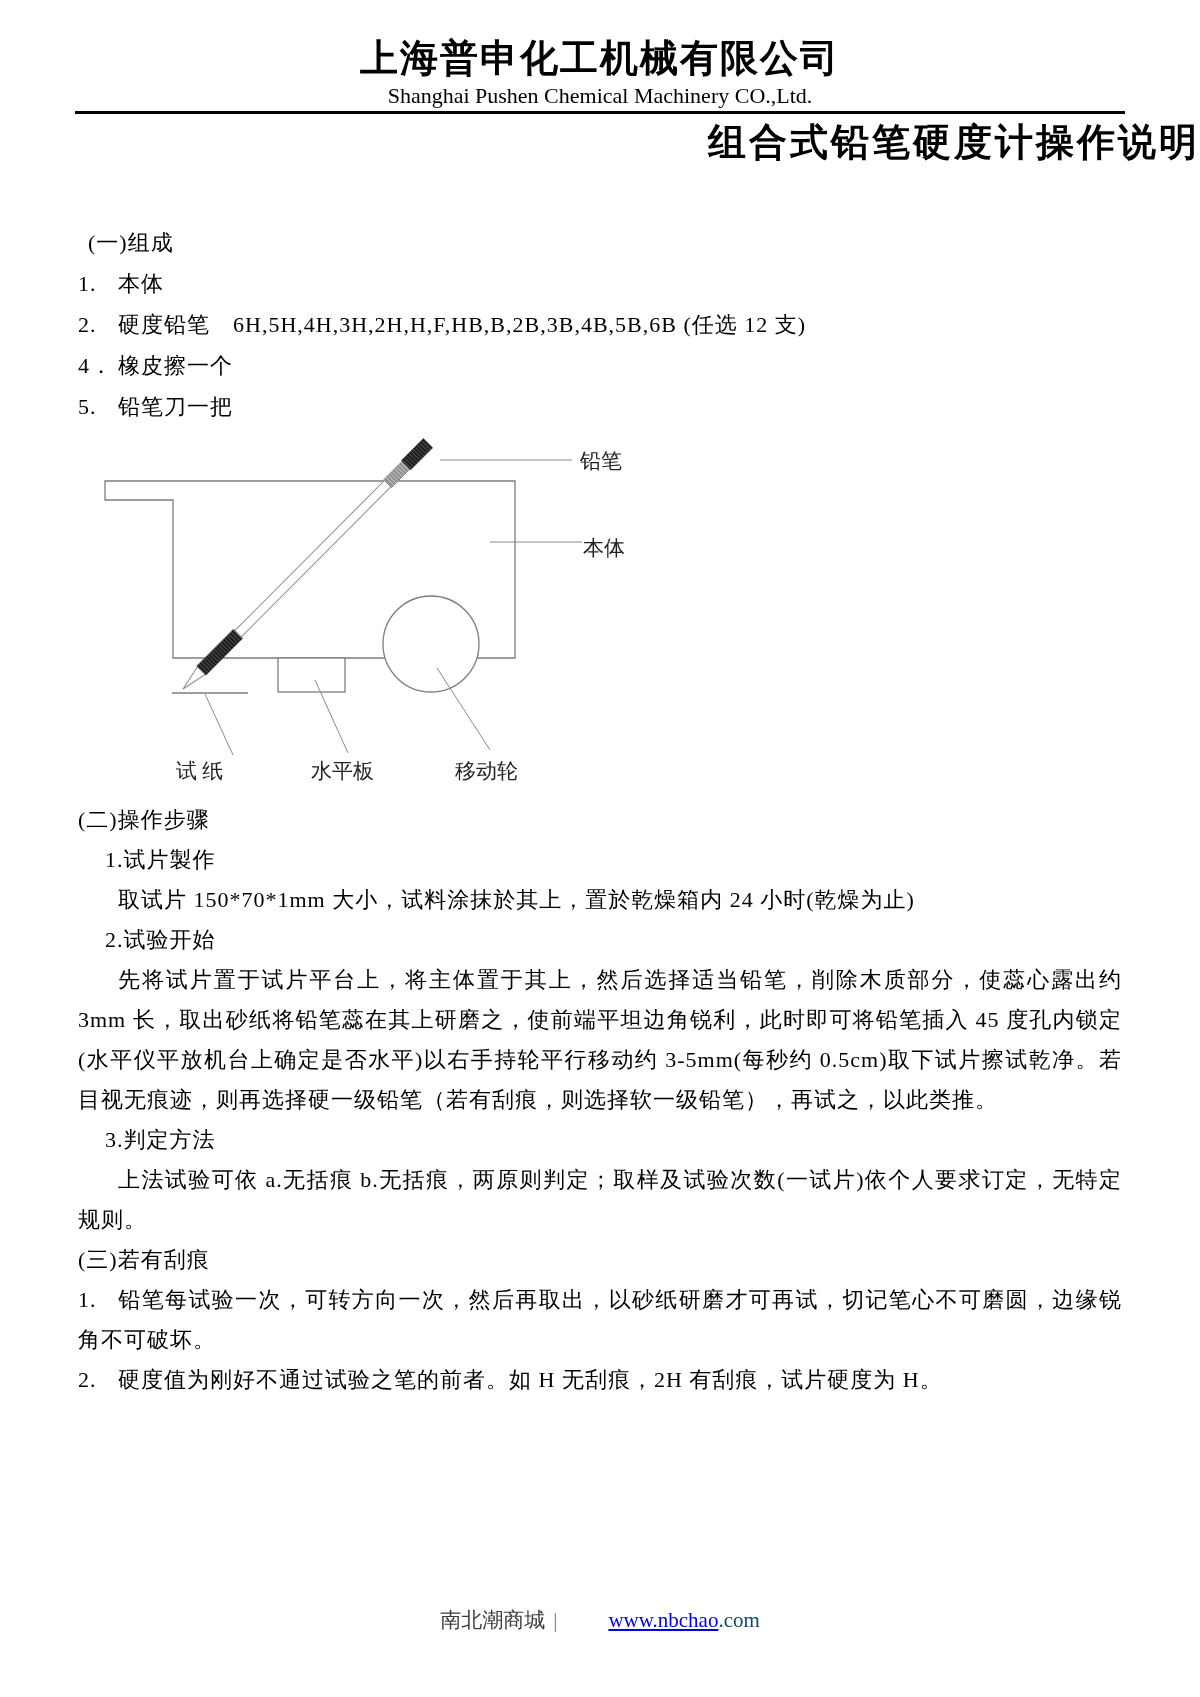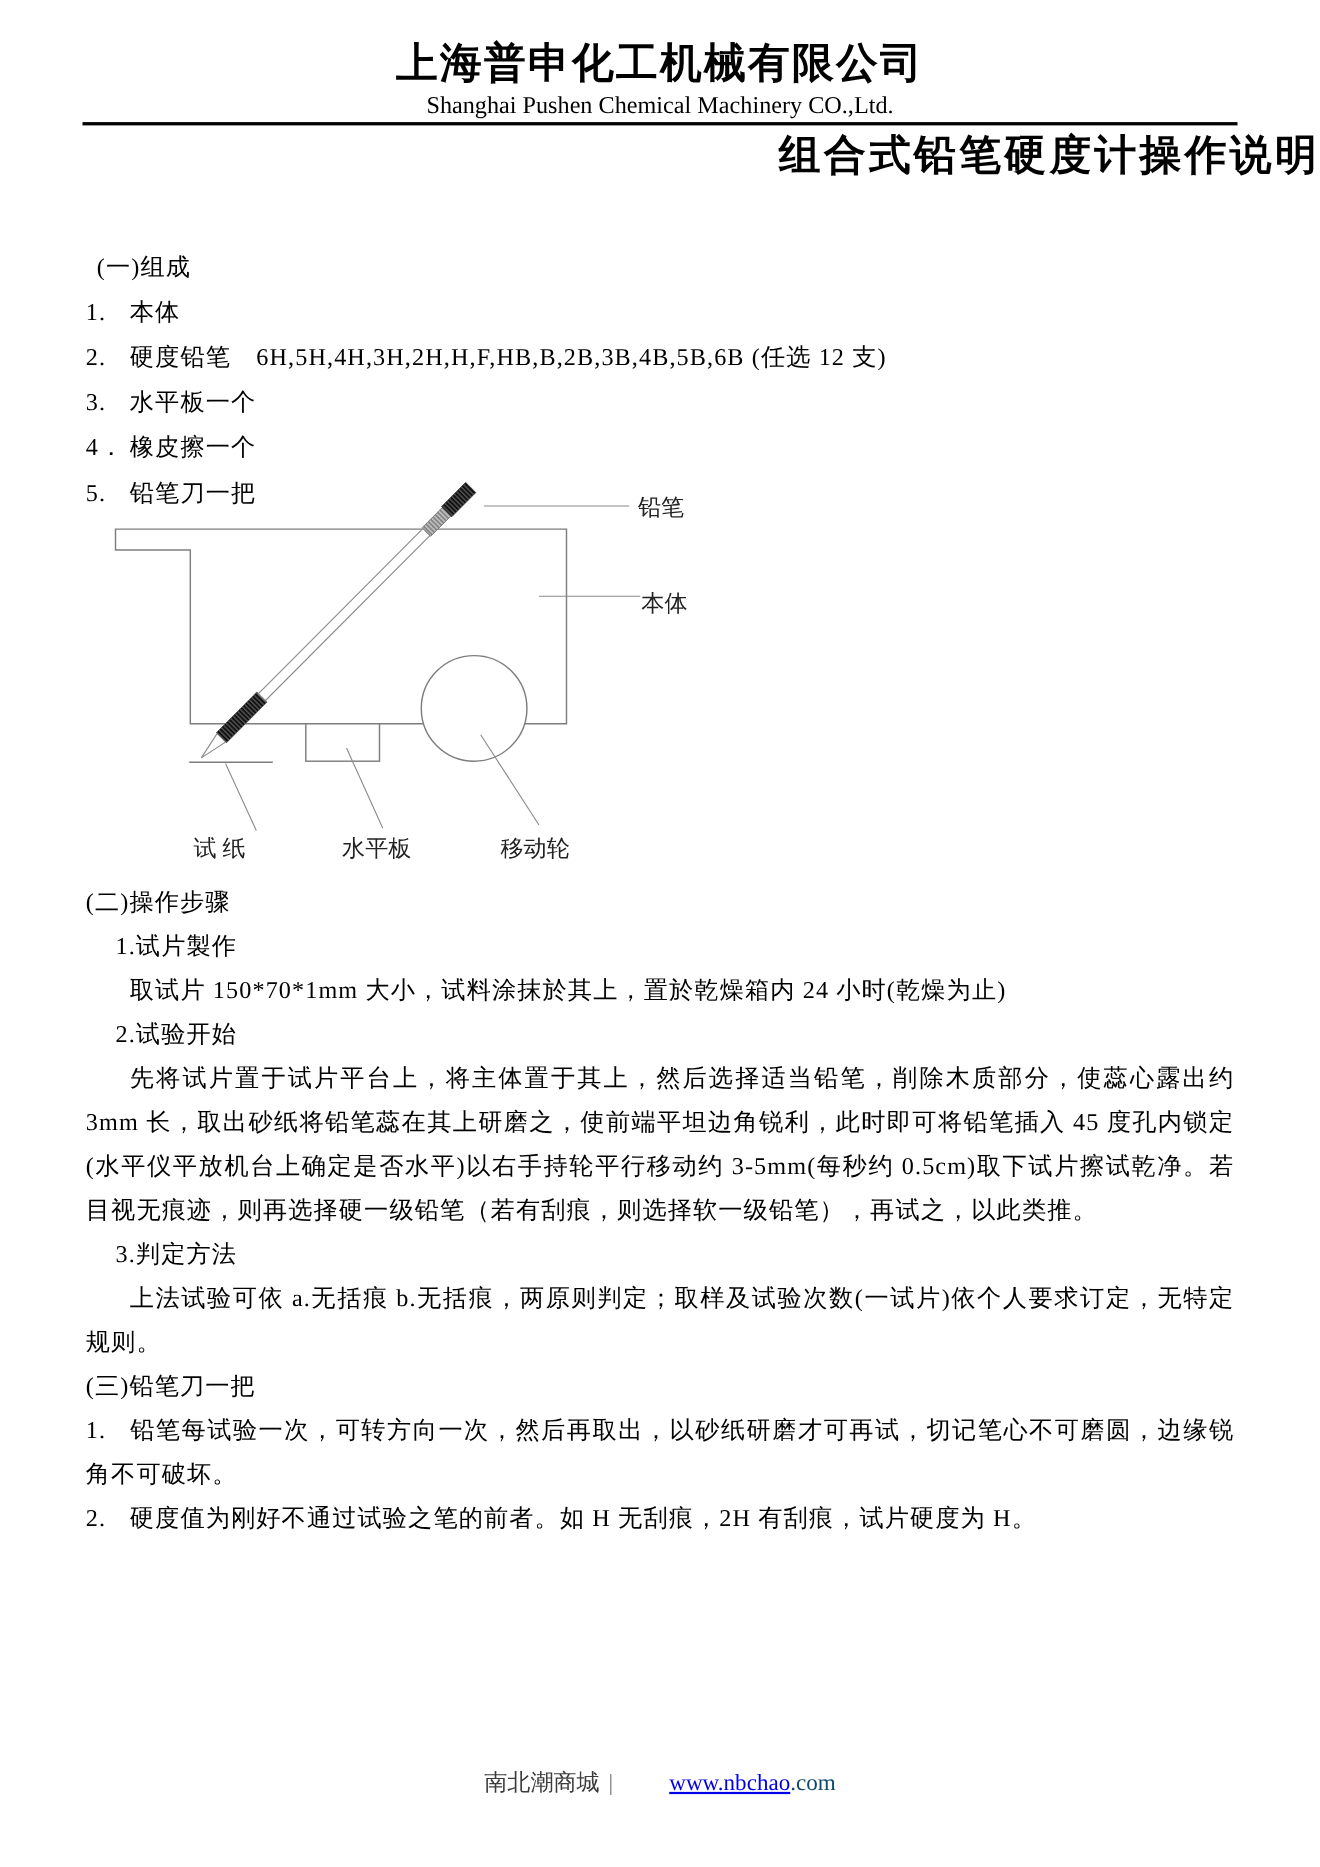--- a/index.html
+++ b/index.html
@@ -66,21 +66,20 @@
 
   <div class="company-cn">上海普申化工机械有限公司</div>
   <div class="company-en">Shanghai Pushen Chemical Machinery CO.,Ltd.</div>
   <div class="head-rule"></div>
   <div class="doc-title">组合式铅笔硬度计操作说明</div>
 
   <div class="sec1">
     <div class="h">(一)组成</div>
     <div><span class="num">1.</span><span>本体</span></div>
     <div><span class="num">2.</span><span>硬度铅笔　6H,5H,4H,3H,2H,H,F,HB,B,2B,3B,4B,5B,6B (任选 12 支)</span></div>
-    <div><span class="num">3.</span><span>水平板一个</span></div>
     <div><span class="num">4．</span><span>橡皮擦一个</span></div>
     <div><span class="num">5.</span><span>铅笔刀一把</span></div>
   </div>
 
   <div class="diagram">
     <svg width="560" height="380" viewBox="0 0 560 380" xmlns="http://www.w3.org/2000/svg">
       <defs>
         <pattern id="hatchDark" width="3" height="12" patternUnits="userSpaceOnUse">
           <rect width="3" height="12" fill="#4a4a4a"></rect>
           <line x1="0.8" y1="0" x2="0.8" y2="12" stroke="#000" stroke-width="1.2"></line>
@@ -122,21 +121,21 @@
   </div>
 
   <div class="sec23">
     <p>(二)操作步骤</p>
     <p class="ind1">1.试片製作</p>
     <p class="ind2">取试片 150*70*1mm 大小，试料涂抹於其上，置於乾燥箱内 24 小时(乾燥为止)</p>
     <p class="ind1">2.试验开始</p>
     <p class="para">先将试片置于试片平台上，将主体置于其上，然后选择适当铅笔，削除木质部分，使蕊心露出约 3mm 长，取出砂纸将铅笔蕊在其上研磨之，使前端平坦边角锐利，此时即可将铅笔插入 45 度孔内锁定(水平仪平放机台上确定是否水平)以右手持轮平行移动约 3-5mm(每秒约 0.5cm)取下试片擦试乾净。若目视无痕迹，则再选择硬一级铅笔（若有刮痕，则选择软一级铅笔），再试之，以此类推。</p>
     <p class="ind1">3.判定方法</p>
     <p class="para">上法试验可依 a.无括痕 b.无括痕，两原则判定；取样及试验次数(一试片)依个人要求订定，无特定规则。</p>
-    <p>(三)铅笔刀一把</p>
+    <p>(三)若有刮痕</p>
     <p class="npara"><span class="num">1.</span><span>铅笔每试验一次，可转方向一次，然后再取出，以砂纸研磨才可再试，切记笔心不可磨圆，边缘锐角不可破坏。</span></p>
     <p class="npara"><span class="num">2.</span><span>硬度值为刚好不通过试验之笔的前者。如 H 无刮痕，2H 有刮痕，试片硬度为 H。</span></p>
   </div>
 
   <div class="footer">
     <span class="site">南北潮商城</span><span class="sep">|</span><a href="#">www.nbchao</a><span class="suffix">.com</span>
   </div>
 
 </div>
 

